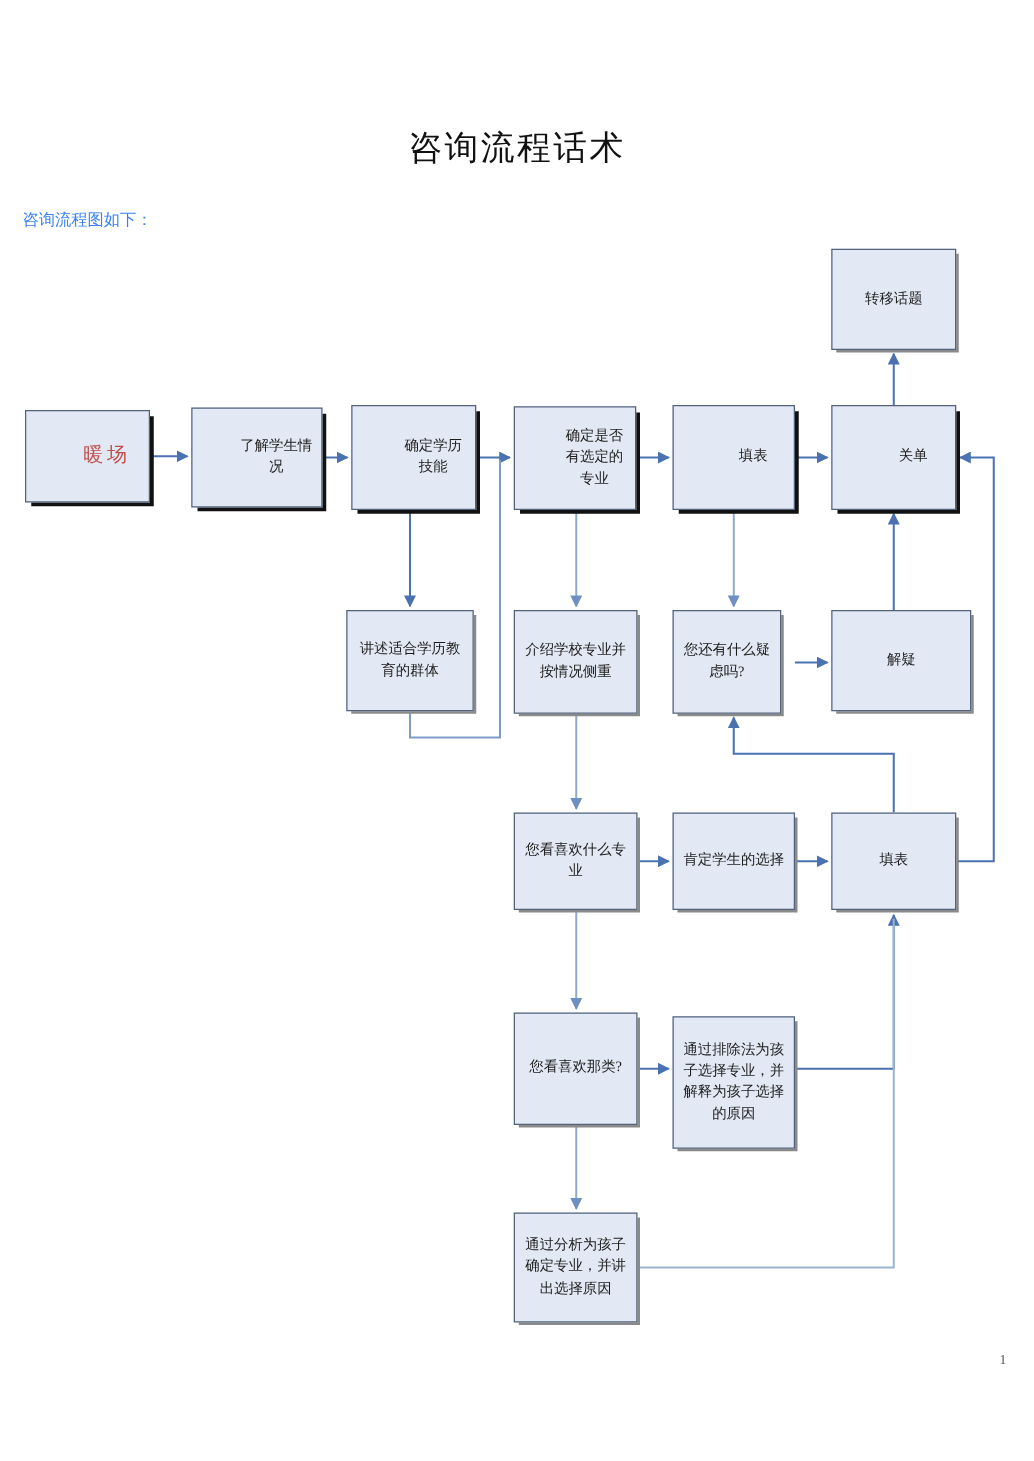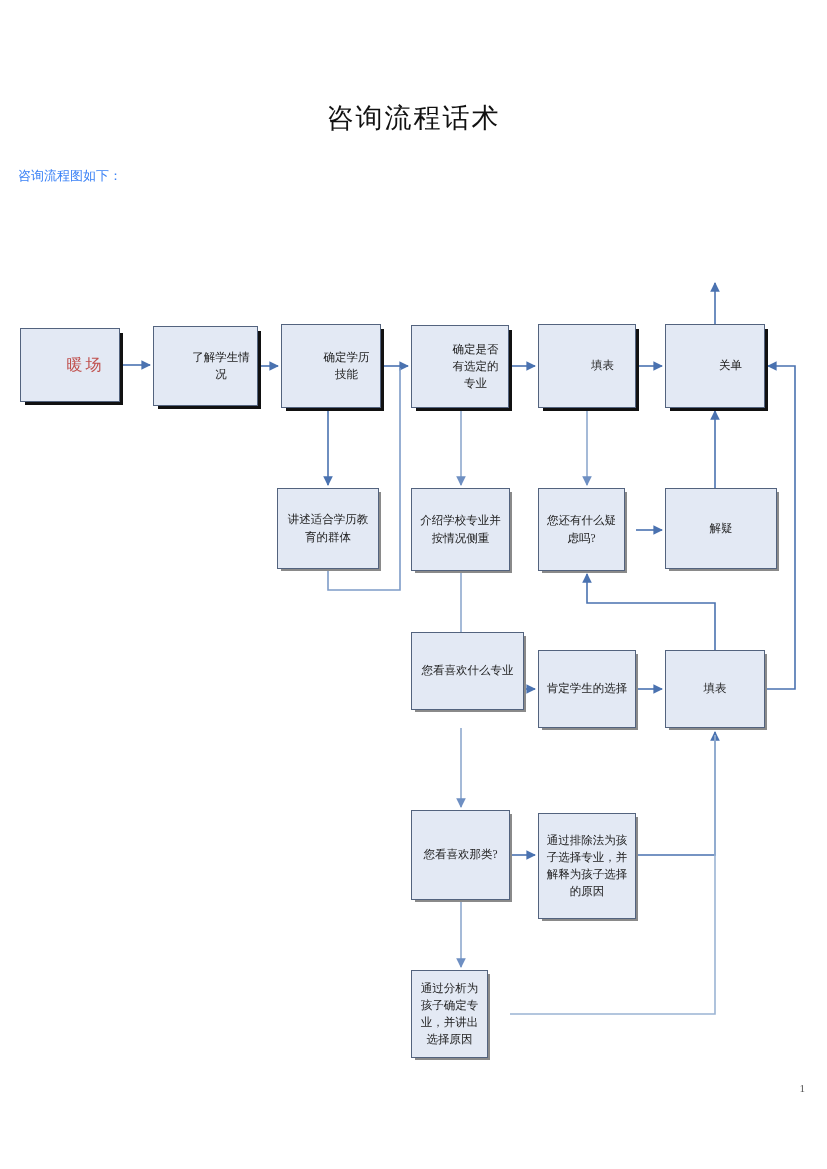--- a/index.html
+++ b/index.html
@@ -128,45 +128,48 @@
   </div>
   <div class="node black-shadow" style="left: 281px; top: 324px; width: 100px; height: 84px;">
     <span class="label">确定学历技能</span>
   </div>
   <div class="node black-shadow" style="left: 538px; top: 324px; width: 98px; height: 84px;">
     <span class="label">填表</span>
   </div>
   <div class="node black-shadow" style="left: 665px; top: 324px; width: 100px; height: 84px;">
     <span class="label">关单</span>
   </div>
+  <div class="node" style="left: 665px; top: 199px; width: 100px; height: 81px;">
+    <span class="label">转移话题</span>
+  </div>
   <div class="node" style="left: 277px; top: 488px; width: 102px; height: 81px;">
     <span class="label">讲述适合学历教育的群体</span>
   </div>
   <div class="node" style="left: 411px; top: 488px; width: 99px; height: 83px;">
     <span class="label">介绍学校专业并按情况侧重</span>
   </div>
   <div class="node" style="left: 538px; top: 488px; width: 87px; height: 83px;">
     <span class="label">您还有什么疑虑吗?</span>
   </div>
   <div class="node" style="left: 665px; top: 488px; width: 112px; height: 81px;">
     <span class="label">解疑</span>
   </div>
-  <div class="node" style="left: 411px; top: 632px; width: 113px; height: 78px;">
+  <div class="node" style="left: 411px; top: 650px; width: 99px; height: 78px;">
     <span class="label">您看喜欢什么专业</span>
   </div>
   <div class="node" style="left: 538px; top: 650px; width: 98px; height: 78px;">
     <span class="label">肯定学生的选择</span>
   </div>
   <div class="node" style="left: 665px; top: 650px; width: 100px; height: 78px;">
     <span class="label">填表</span>
   </div>
   <div class="node" style="left: 411px; top: 810px; width: 99px; height: 90px;">
     <span class="label">您看喜欢那类?</span>
   </div>
   <div class="node" style="left: 538px; top: 813px; width: 98px; height: 106px;">
     <span class="label">通过排除法为孩子选择专业，并解释为孩子选择的原因</span>
   </div>
-  <div class="node" style="left: 411px; top: 970px; width: 77px; height: 88px;">
+  <div class="node" style="left: 411px; top: 970px; width: 99px; height: 88px;">
     <span class="label">通过分析为孩子确定专业，并讲出选择原因</span>
   </div>
 
   <div class="page-num">1</div>
 </div>
 
 </body></html>

